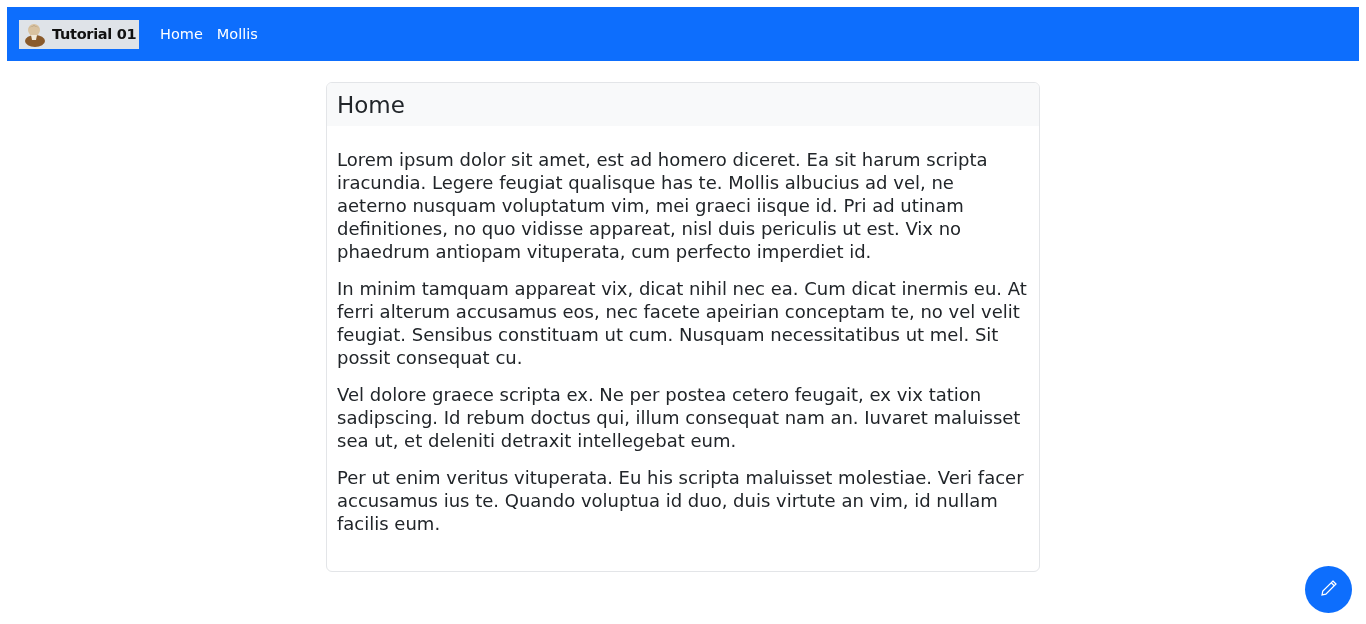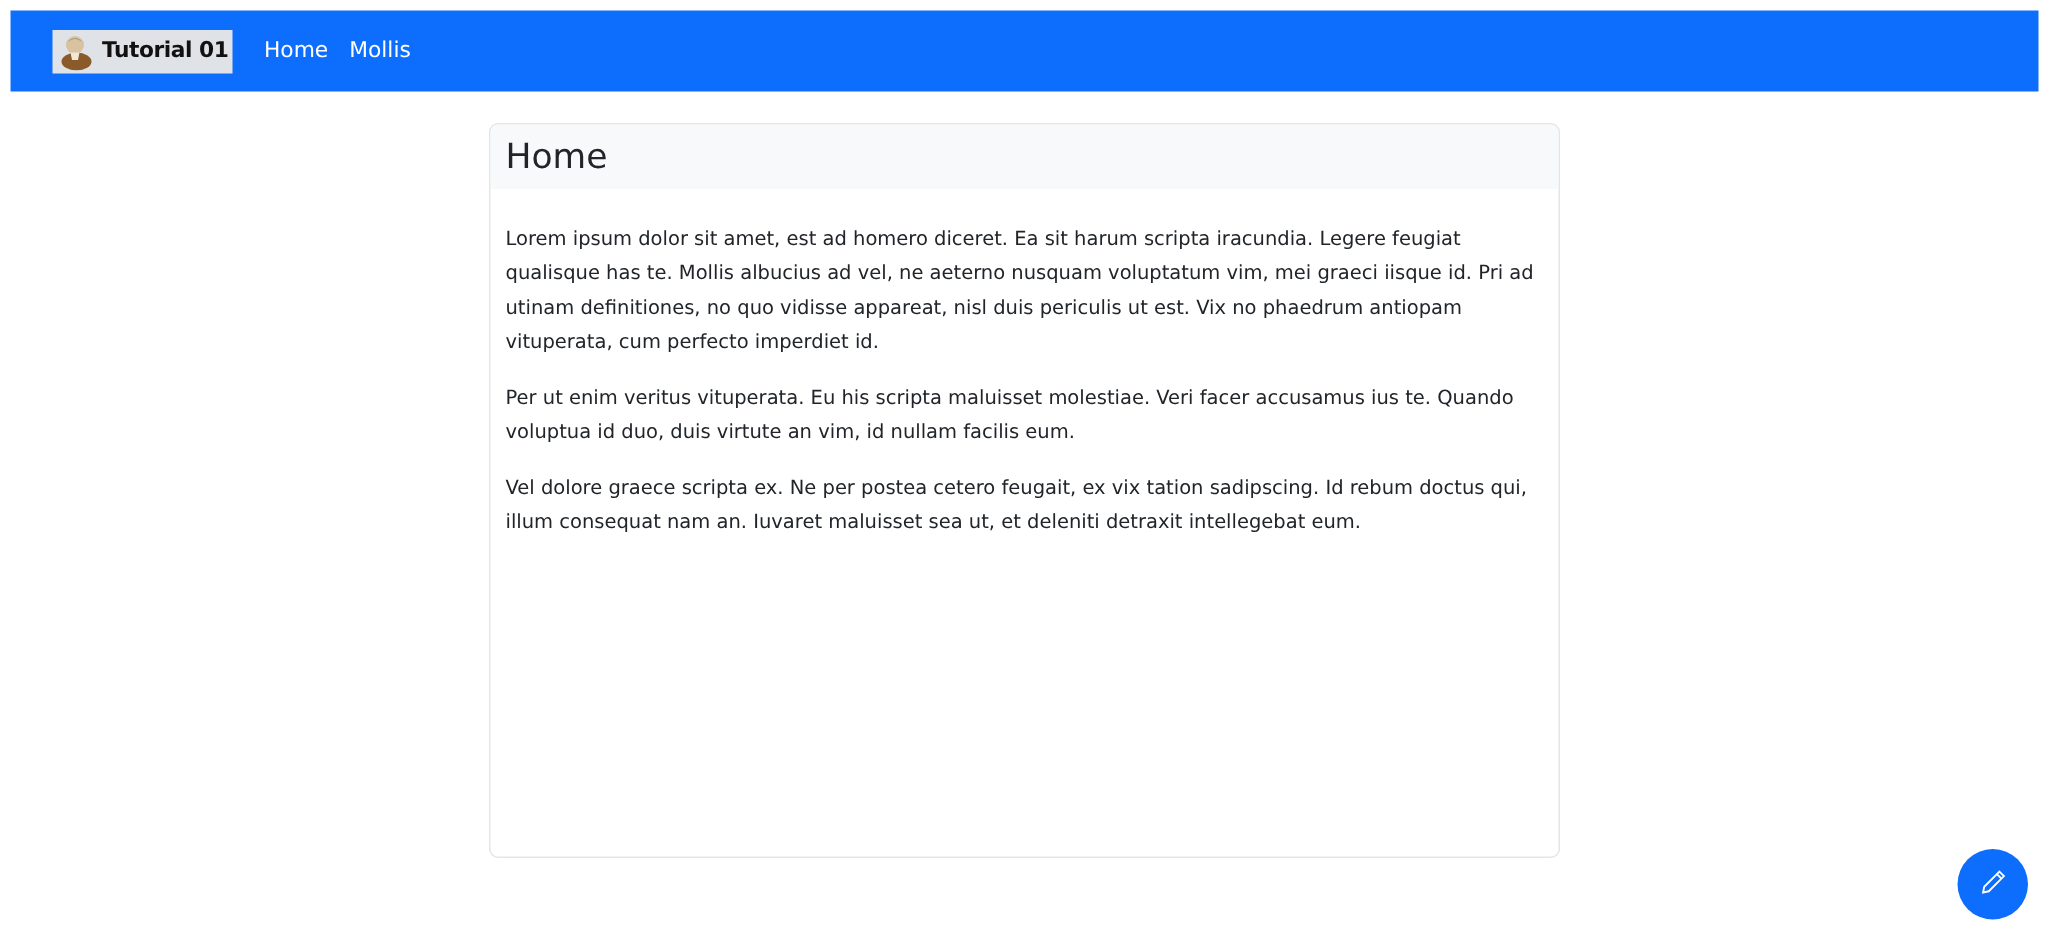--- a/index.html
+++ b/index.html
@@ -1,33 +1,33 @@
 <!DOCTYPE html>
 <html><head>
   <meta charset="utf-8">
   <style>
     html, body { margin: 0; padding: 0; background: #ffffff; }
     body { width: 1366px; height: 624px; position: relative; overflow: hidden;
            font-family: "DejaVu Sans", sans-serif; color: #212529; }
     .navbar { position: absolute; left: 7px; top: 7px; width: 1352px; height: 54px;
               background: #0d6efd; display: flex; align-items: center; }
-    .brand { margin-left: 28px; width: 120px; height: 29px; background: #dfe3e8;
+    .brand { margin-left: 12px; width: 120px; height: 29px; background: #dfe3e8;
              display: flex; align-items: center; box-sizing: border-box; padding-left: 3px; }
     .brand-logo { width: 26px; height: 26px; position: relative; }
     .brand-text { font-family: "DejaVu Sans", sans-serif; font-weight: bold; font-size: 14.5px;
                   color: #111; margin-left: 4px; letter-spacing: -0.3px; }
     .nav-link { color: #ffffff; font-size: 14.5px; text-decoration: none; cursor: pointer; }
     .nav-home { margin-left: 21px; }
     .nav-artikel { margin-left: 14px; }
     .card { position: absolute; left: 326px; top: 82px; width: 712px; height: 488px;
             border: 1px solid #e3e5e8; border-radius: 6px; background: #fff; overflow: hidden; }
     .card-header { height: 43px; background: #f8f9fa; display: flex; align-items: center; padding-left: 10px; }
     .card-title { font-size: 23px; font-weight: normal; margin: 0; color: #212529; }
     .card-body { padding: 22px 10px 10px 10px; }
-    .card-body p { font-size: 13px; line-height: 23px; margin: 0 0 14px 0; color: #212529; }
+    .card-body p { font-size: 18px; line-height: 23px; margin: 0 0 14px 0; color: #212529; }
     .fab { position: absolute; left: 1305px; top: 566px; width: 47px; height: 47px; border-radius: 50%;
            background: #0d6efd; display: flex; align-items: center; justify-content: center; cursor: pointer; }
   </style>
 </head>
 <body>
 
 <nav class="navbar">
   <div class="brand">
     <span class="brand-logo">
       <svg width="26" height="26" viewBox="0 0 26 26">
@@ -42,22 +42,23 @@
   <a class="nav-link nav-home">Home</a>
   <a class="nav-link nav-artikel">Mollis</a>
 </nav>
 
 <div class="card">
   <div class="card-header">
     <h1 class="card-title">Home</h1>
   </div>
   <div class="card-body">
     <p>Lorem ipsum dolor sit amet, est ad homero diceret. Ea sit harum scripta iracundia. Legere feugiat qualisque has te. Mollis albucius ad vel, ne aeterno nusquam voluptatum vim, mei graeci iisque id. Pri ad utinam definitiones, no quo vidisse appareat, nisl duis periculis ut est. Vix no phaedrum antiopam vituperata, cum perfecto imperdiet id.</p>
+    <p>In minim tamquam appareat vix, dicat nihil nec ea. Cum dicat inermis eu. At ferri alterum accusamus eos, nec facete apeirian conceptam te, no vel velit feugiat. Sensibus constituam ut cum. Nusquam necessitatibus ut mel. Sit possit consequat cu.</p>
+    <p>Vel dolore graece scripta ex. Ne per postea cetero feugait, ex vix tation sadipscing. Id rebum doctus qui, illum consequat nam an. Iuvaret maluisset sea ut, et deleniti detraxit intellegebat eum.</p>
     <p>Per ut enim veritus vituperata. Eu his scripta maluisset molestiae. Veri facer accusamus ius te. Quando voluptua id duo, duis virtute an vim, id nullam facilis eum.</p>
-    <p>Vel dolore graece scripta ex. Ne per postea cetero feugait, ex vix tation sadipscing. Id rebum doctus qui, illum consequat nam an. Iuvaret maluisset sea ut, et deleniti detraxit intellegebat eum.</p>
   </div>
 </div>
 
 <div class="fab">
   <span>
     <svg width="18" height="18" viewBox="0 0 16 16" fill="none" stroke="#ffffff" stroke-width="1.1">
       <path d="M11.5 1.8 L14.2 4.5 L5.2 13.5 L1.8 14.2 L2.5 10.8 Z"></path>
       <path d="M10 3.3 L12.7 6"></path>
     </svg>
   </span>

